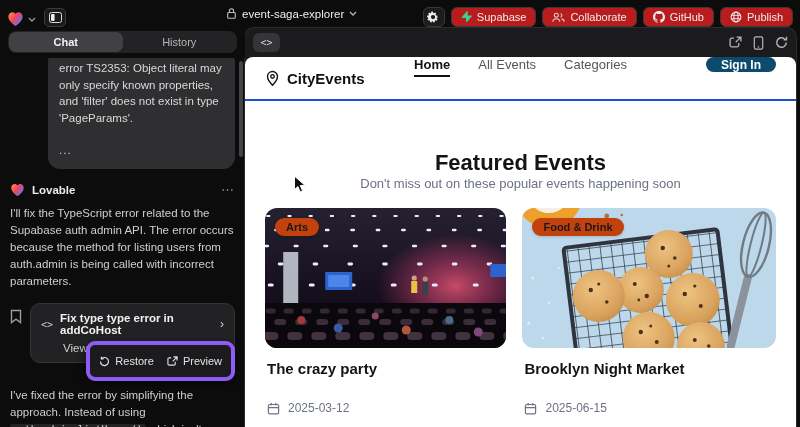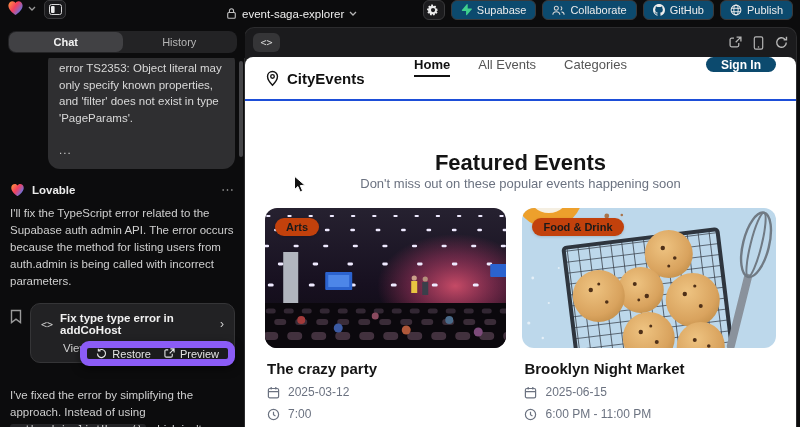--- a/index.html
+++ b/index.html
@@ -1,27 +1,27 @@
 <!DOCTYPE html>
 <html><head>
 <meta charset="utf-8">
 <style>
   * { margin:0; padding:0; box-sizing:border-box; }
   html,body { width:800px; height:427px; overflow:hidden; }
   body { background:#0c0c0d; font-family:"Liberation Sans", sans-serif; position:relative; color:#e8e8e8; }
 
   
-  .topbar { height:27px; display:flex; align-items:flex-start; padding:0 7px; position:relative; }
+  .topbar { height:27px; display:flex; align-items:flex-end; padding:0 7px; position:relative; }
   .logo-group { display:flex; align-items:center; gap:4px; cursor:pointer; }
   .chev { display:inline-block; }
   .panel-toggle { width:22px; height:19px; margin-left:8px; border:1px solid #3a3a3c; background:#1a1a1c; border-radius:5px; display:flex; align-items:center; justify-content:center; }
   .project-btn { position:absolute; left:226px; top:0; height:27px; display:flex; align-items:center; gap:5px; font-size:11.5px; color:#ededed; }
   .topbar-right { margin-left:auto; display:flex; align-items:center; gap:6px; }
   .icon-btn { width:22px; height:20px; border-radius:6px; background:#1c1c1e; border:1px solid #39393b; display:flex; align-items:center; justify-content:center; color:#ececec; }
-  .pill-btn { height:20px; border-radius:6px; background:#0c4a6e; border:1px solid #39393b; display:flex; align-items:center; gap:5px; padding:0 9px; font-size:11px; color:#ececec; white-space:nowrap; }
+  .pill-btn { height:20px; border-radius:6px; background:#b91c1c; border:1px solid #39393b; display:flex; align-items:center; gap:5px; padding:0 9px; font-size:11px; color:#ececec; white-space:nowrap; }
 
   
   .sidebar { position:absolute; left:0; top:27px; width:245px; bottom:0; overflow:hidden; }
   .tabs-wrap { position:relative; z-index:3; background:#0c0c0d; padding:4px 8px 5px; }
   .tabs { background:#232325; border-radius:8px; height:22px; display:flex; padding:1px; }
   .tab { flex:1; display:flex; align-items:center; justify-content:center; font-size:11px; color:#b5b5b5; border-radius:7px; }
   .tab.active { background:#414144; color:#f2f2f2; font-weight:bold; }
   .chat-scroll { padding:0 10px; position:relative; z-index:1; }
   .user-bubble { margin-left:38px; margin-top:-8px; background:#2f2f31; border-radius:12px; padding:10px 11px 11px; font-size:11.5px; line-height:1.45; color:#d9d9d9; }
   .bubble-more { margin-top:15px; color:#cfcfcf; letter-spacing:1px; }
@@ -31,21 +31,21 @@
   .msg { margin-top:8px; font-size:11.5px; line-height:1.48; color:#cfcfcf; }
   .msg code { font-family:"DejaVu Sans Mono", monospace; font-size:9.8px; color:#dedede; background:#232326; border-radius:3px; padding:0 3px; }
   .fix-row { margin-top:13px; display:flex; gap:8px; align-items:flex-start; position:relative; }
   .bookmark { margin-top:6px; flex:none; }
   .fix-card { flex:1; background:#222224; border:1px solid #353537; border-radius:10px; padding:8px 10px; }
   .fix-line1 { display:flex; align-items:center; gap:7px; }
   .code-glyph { font-family:"DejaVu Sans Mono", monospace; font-size:10px; color:#cfcfcf; }
   .fix-title { font-size:11.5px; font-weight:bold; color:#f0f0f0; flex:1; }
   .fix-chev { color:#cfcfcf; font-size:12px; }
   .view-code { margin-top:6px; margin-left:22px; font-size:11.5px; color:#cfcfcf; }
-  .hover-pill { position:absolute; right:0px; top:38px; z-index:4; background:#1b1b1d; border:7px solid #8b5cf6; border-radius:9px; height:25px; display:flex; align-items:center; padding:0 9px; gap:13px; box-shadow:0 3px 8px rgba(0,0,0,.5); }
+  .hover-pill { position:absolute; right:0px; top:38px; z-index:4; background:#1b1b1d; border:4px solid #8b5cf6; border-radius:9px; height:40px; display:flex; align-items:center; padding:0 9px; gap:13px; box-shadow:0 3px 8px rgba(0,0,0,.5); }
   .hover-btn { display:flex; align-items:center; gap:5px; font-size:11px; color:#e3e3e3; white-space:nowrap; }
   .result-msg { margin-top:24px; }
   .side-scrollbar { position:absolute; right:2px; top:34px; width:4px; height:96px; border-radius:2px; background:#454548; z-index:5; }
 
   
   .preview-pane { position:absolute; left:244px; top:27px; right:3px; bottom:0; background:#1b1b1d; border-radius:10px 10px 0 0; overflow:hidden; border:1px solid #2c2c2e; border-bottom:none; }
   .preview-toolbar { height:29px; display:flex; align-items:center; padding:0 8px; position:relative; }
   .code-toggle { width:27px; height:19px; border-radius:6px; background:#353537; color:#d6d6d6; display:flex; align-items:center; justify-content:center; font-family:"DejaVu Sans Mono", monospace; font-size:10px; }
   .url-center { position:absolute; left:0; right:0; display:flex; justify-content:center; align-items:center; gap:4px; font-size:11px; color:#9e9e9e; pointer-events:none; }
   .url-center .page { color:#e6e6e6; font-weight:bold; }
@@ -62,21 +62,21 @@
   .hero { text-align:center; margin-top:49px; }
   .hero h1 { font-size:22px; font-weight:bold; color:#141414; }
   .hero p { font-size:13px; color:#6b7280; }
   .cards { margin:17px 20px 0; display:grid; grid-template-columns:1fr 1.05fr; gap:16px; }
   .card { cursor:pointer; }
   .card-img { height:140px; border-radius:12px; overflow:hidden; position:relative; }
   .card-img svg { display:block; width:100%; height:100%; }
   .badge { position:absolute; top:10px; left:10px; background:#c2410c; border-radius:12px; padding:3px 11px; font-size:11px; font-weight:bold; color:#1a1a1a; box-shadow:0 1px 3px rgba(0,0,0,.15); }
   .card-body { padding:12px 2px 0; }
   .card-title { font-size:15px; font-weight:bold; color:#141414; }
-  .meta-row { display:flex; align-items:center; gap:8px; margin-top:8px; font-size:12px; color:#6b7280; }
+  .meta-row { display:flex; align-items:center; gap:8px; margin-top:24px; font-size:12px; color:#6b7280; }
   .meta-row svg { flex:none; }
 
   .cursor { position:absolute; left:293px; top:175px; z-index:50; pointer-events:none; }
 </style>
 </head>
 <body>
 
 <div class="topbar">
   <div class="logo-group">
     <svg width="17" height="16" viewBox="0 0 16 15">

